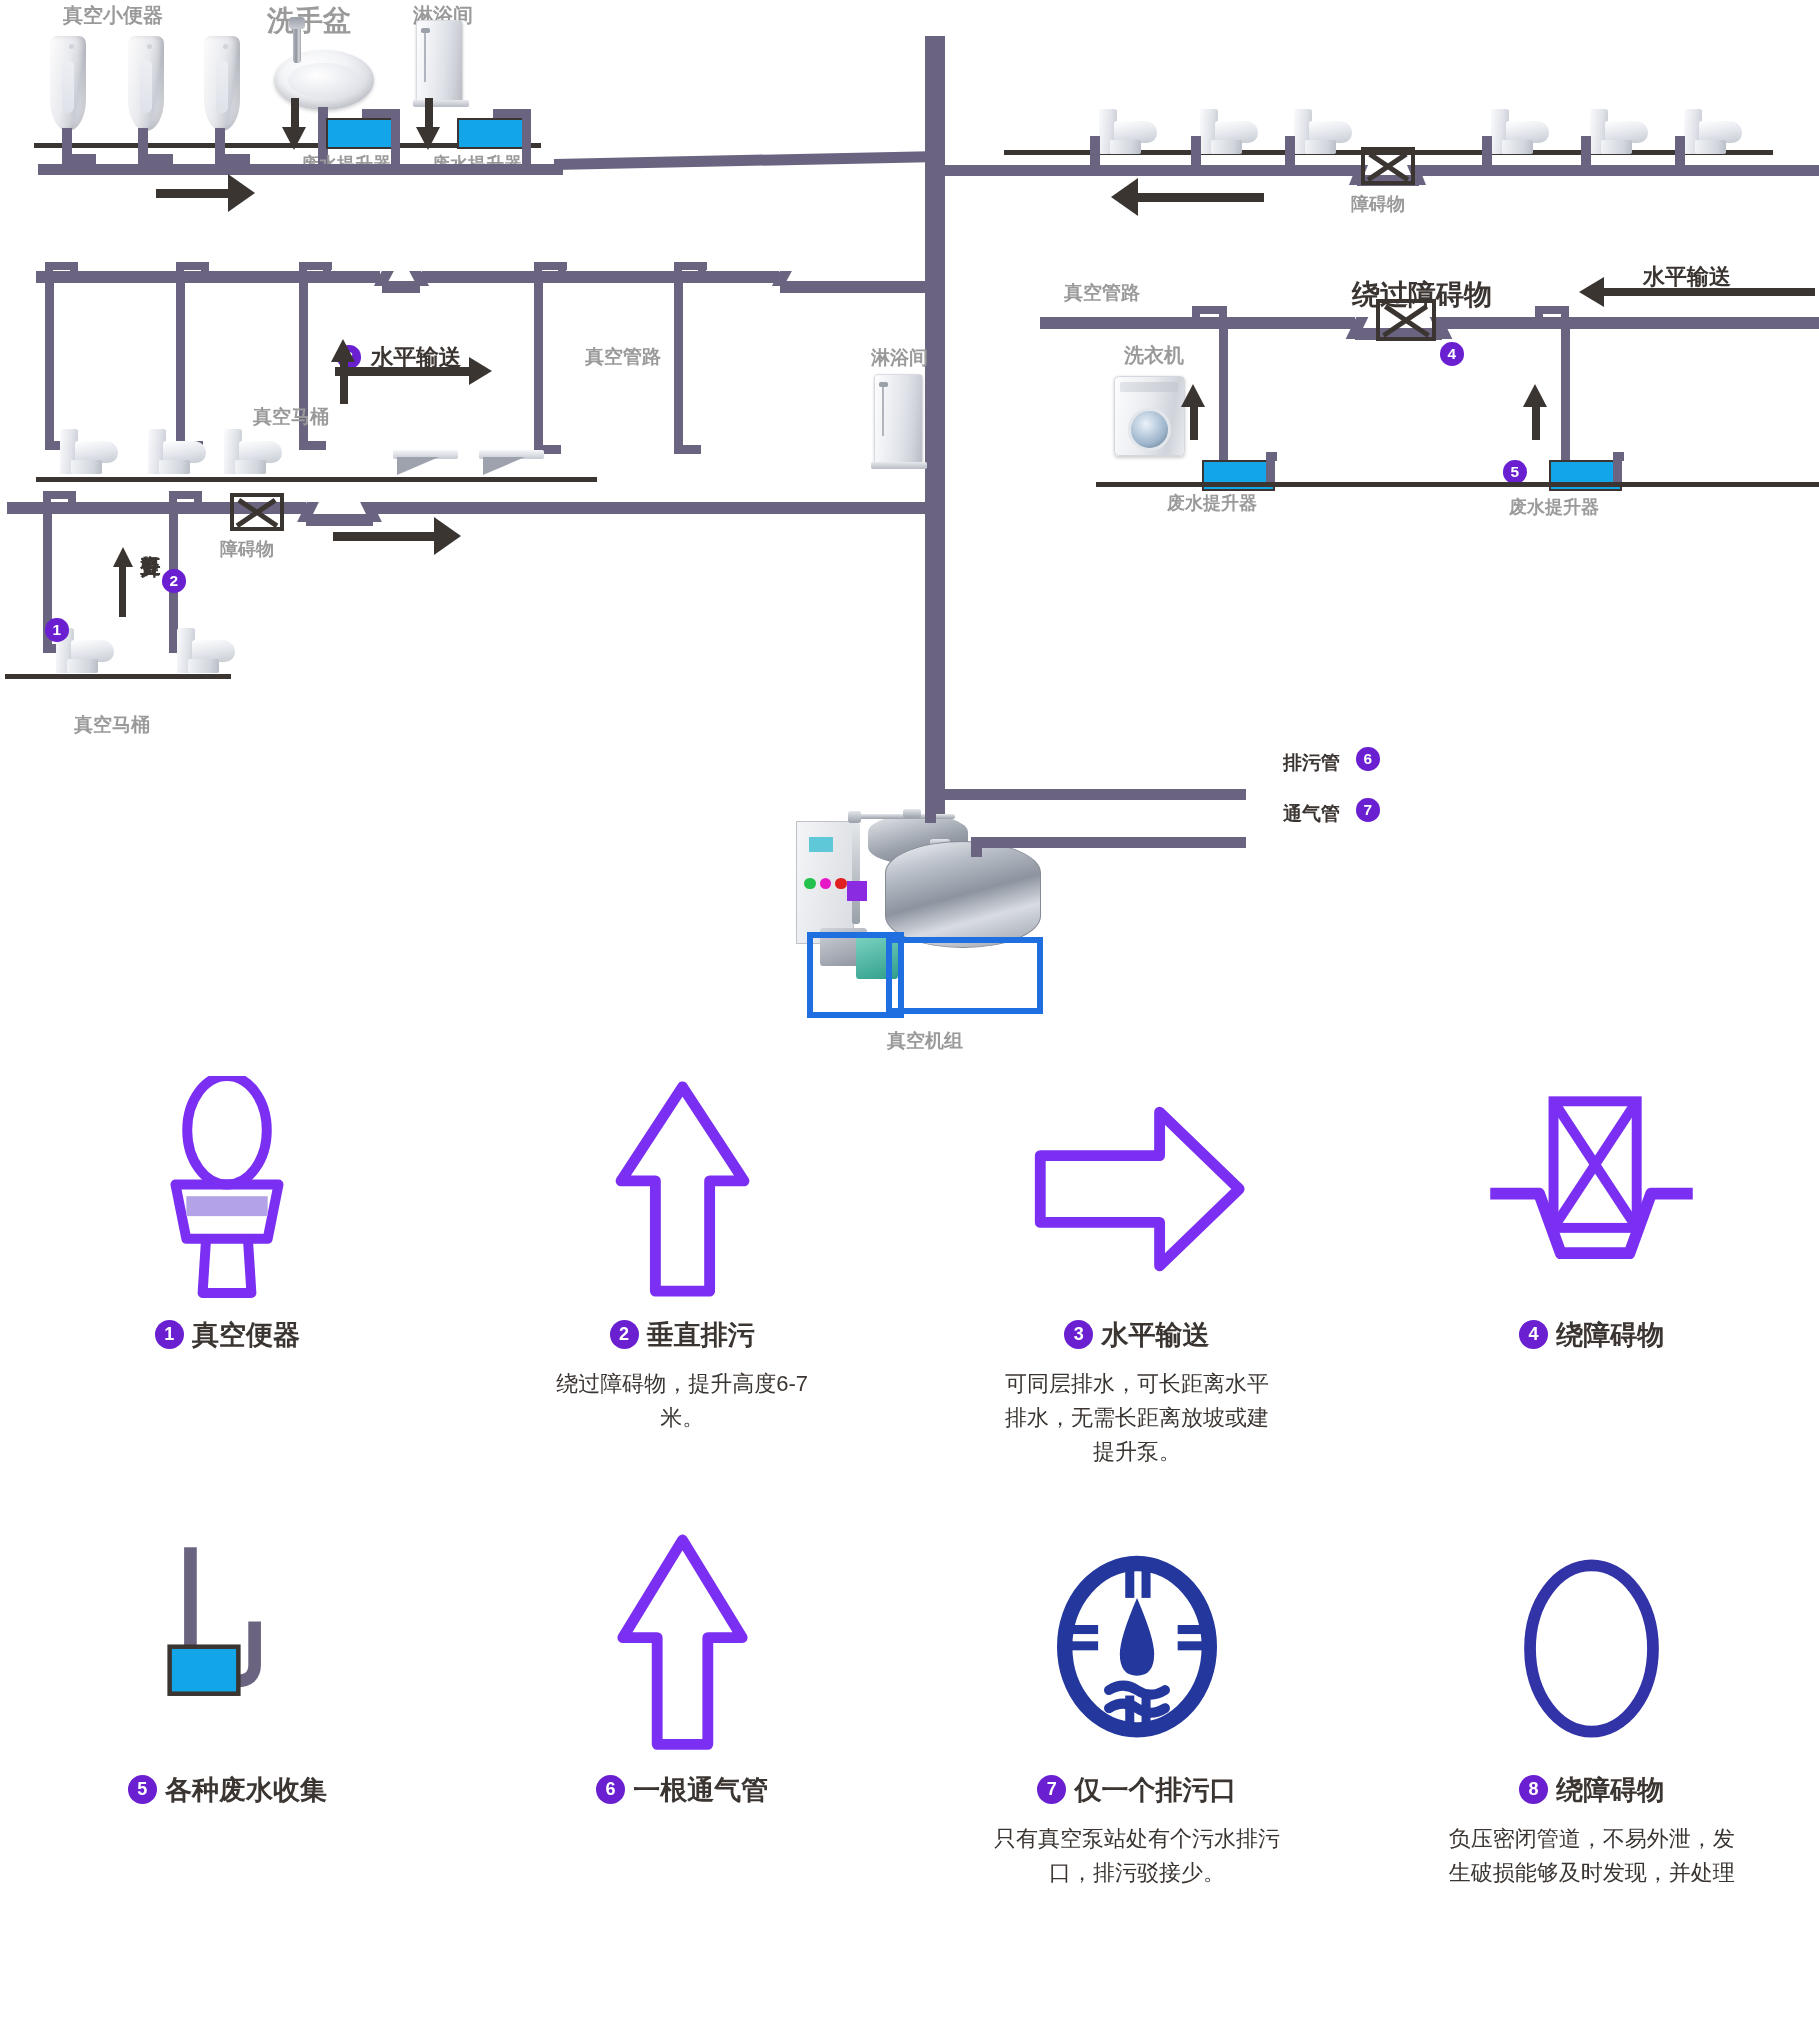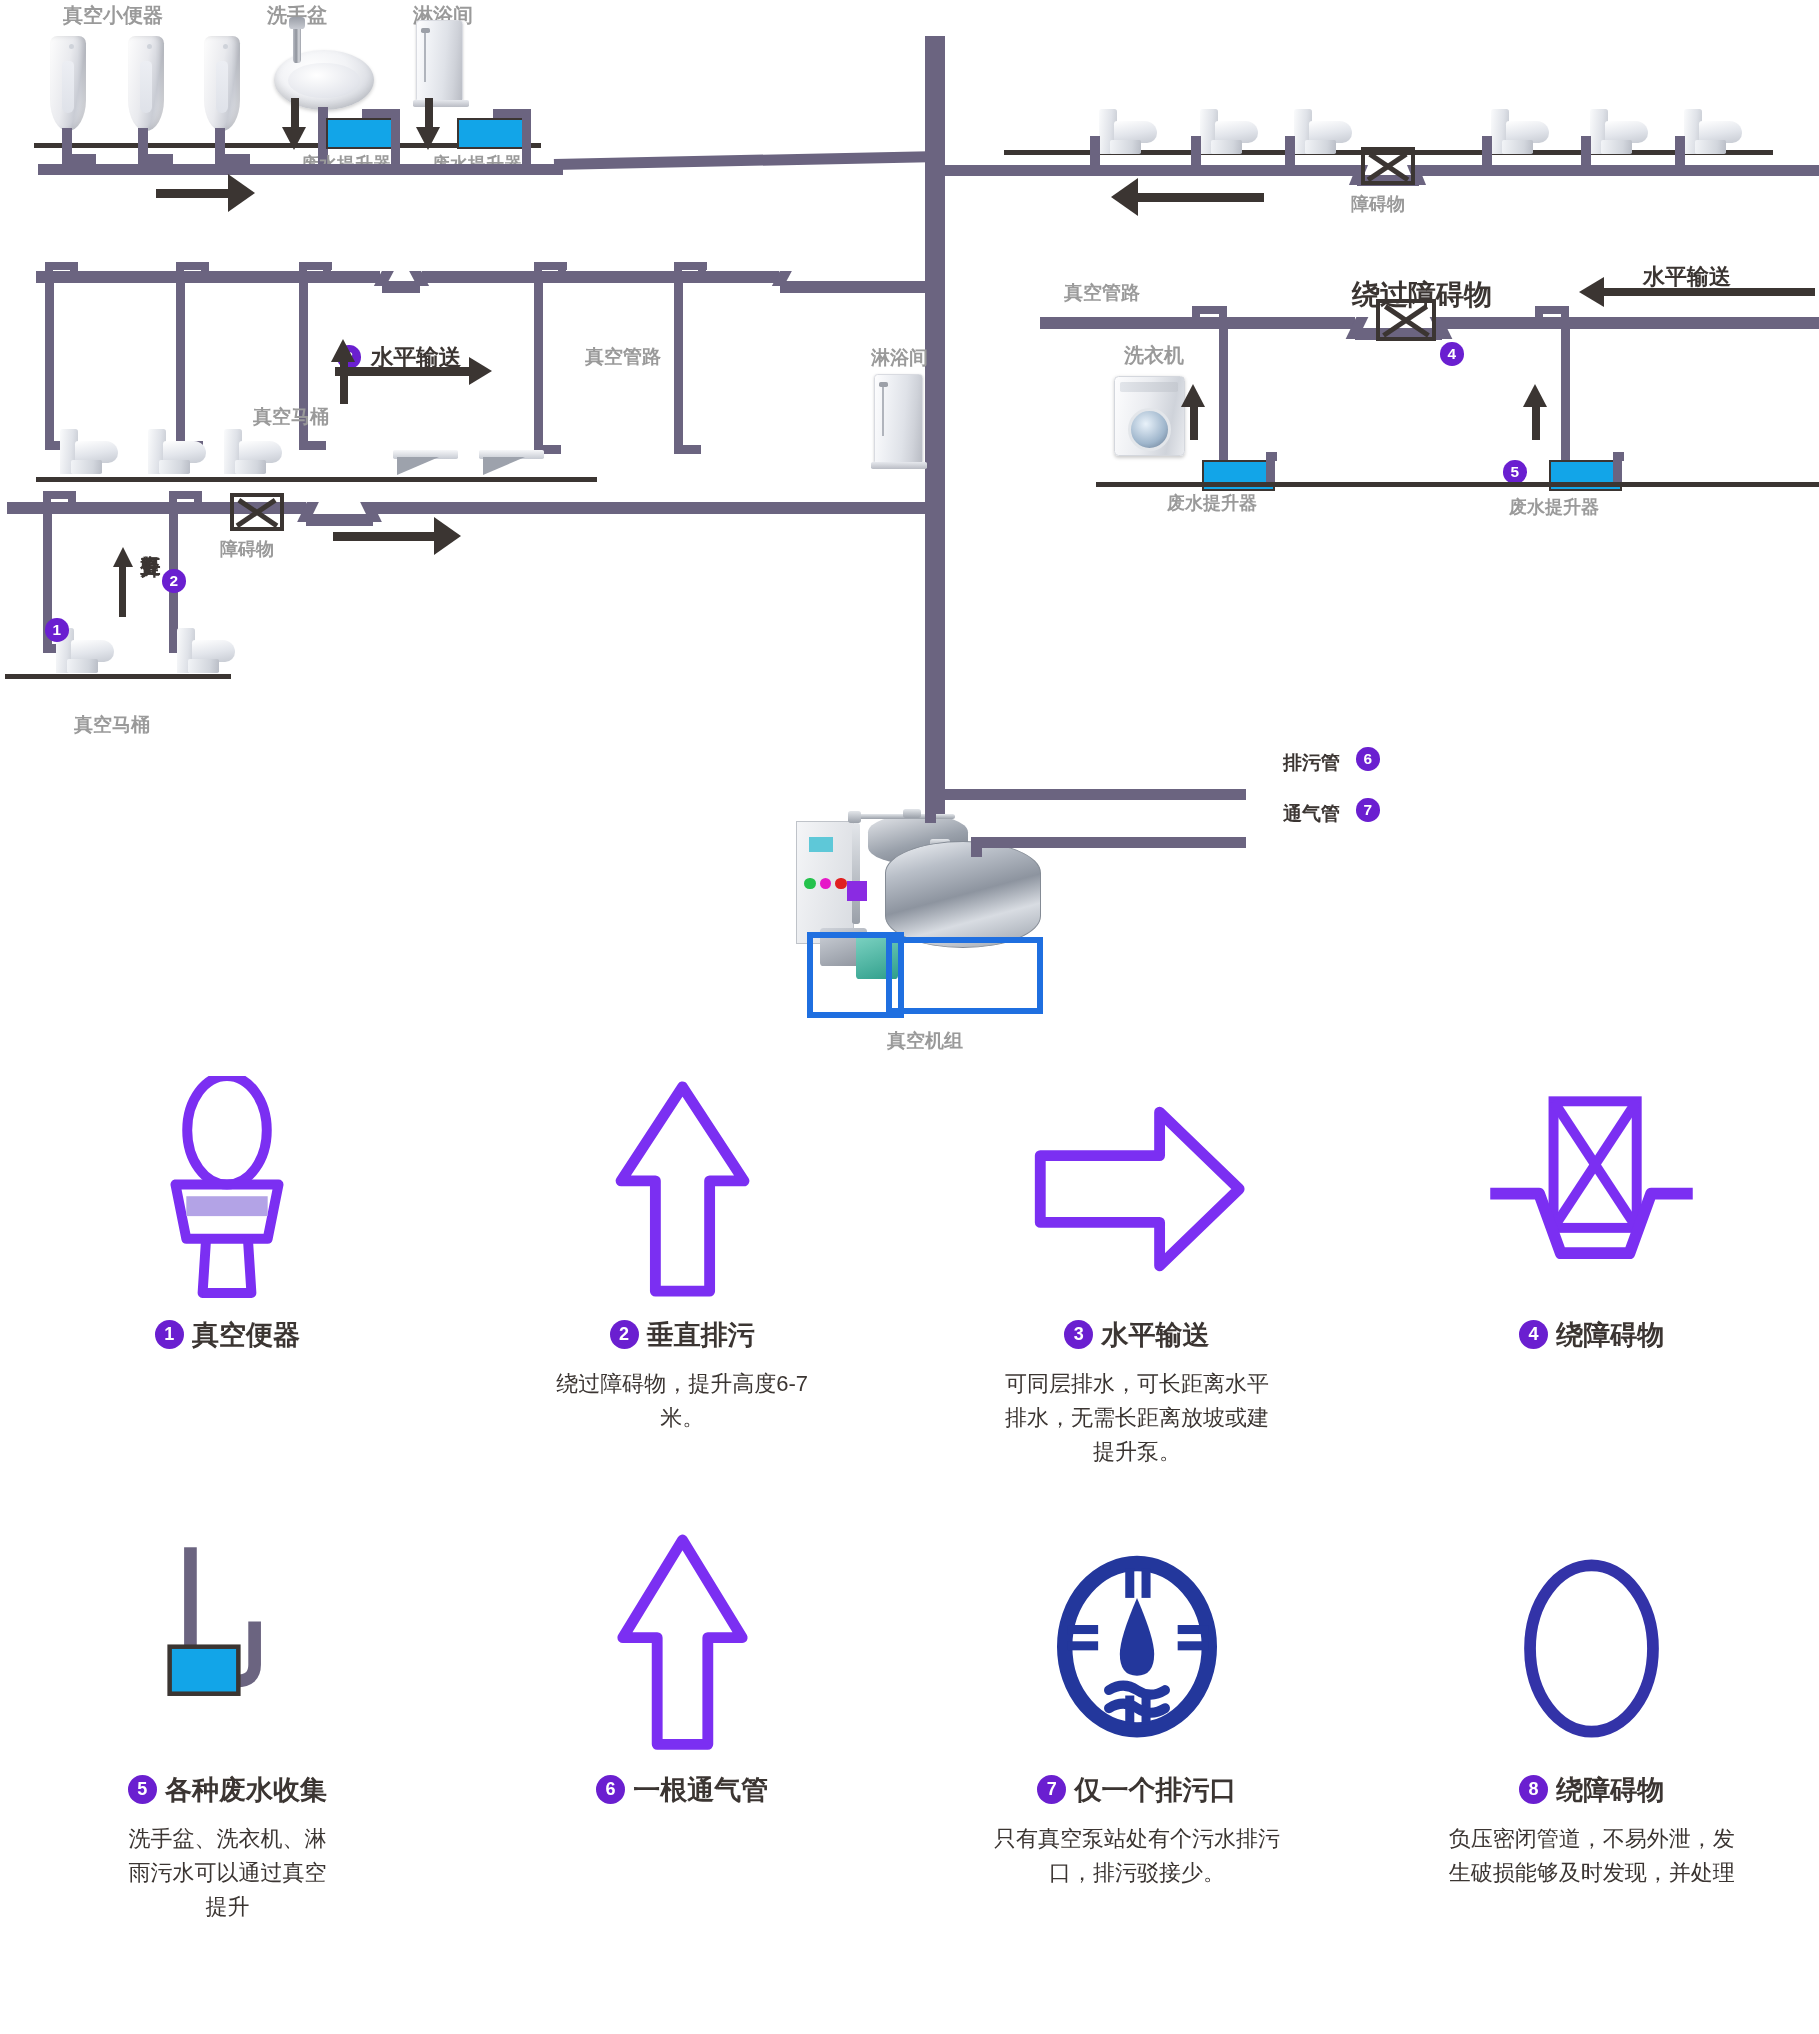--- a/index.html
+++ b/index.html
@@ -121,21 +121,21 @@
   .fdesc{margin-top:14.5px;width:271px;text-align:center;font-size:22px;color:#3b3532;line-height:1.55;}
 </style>
 </head>
 <body>
 
 <div id="root">
 
   <div class="pipe" style="left:925px;top:36px;width:20px;height:778px;"></div>
 
   <div class="gray-lbl" style="left:63px;top:1.8px;font-size:20px;">真空小便器</div>
-  <div class="gray-lbl" style="left:267px;top:1.8px;font-size:20px;">洗手盆</div>
+  <div class="gray-lbl" style="left:267px;top:1.8px;font-size:28px;">洗手盆</div>
   <div class="gray-lbl" style="left:413px;top:1.8px;font-size:20px;">淋浴间</div>
 
   <div class="urinal" style="left:50px;top:36px;"></div>
   <div class="urinal" style="left:128px;top:36px;"></div>
   <div class="urinal" style="left:204px;top:36px;"></div>
 
   <div class="sink" style="left:274px;top:50px;">
     <div class="bowl"></div>
   </div>
   <div class="faucet" style="left:293px;top:25px;"></div>
@@ -534,21 +534,20 @@
           <svg width="199" height="226" viewBox="0 0 220 250" aria-hidden="true">
             <rect x="62" y="18" width="14" height="122" fill="#6b6480"></rect>
             <path d="M140 100 L140 148 Q140 166 120 166 L105 166" fill="none" stroke="#6b6480" stroke-width="14"></path>
             <rect x="46" y="128" width="76" height="52" fill="#12a5e8" stroke="#3b3532" stroke-width="5"></rect>
           </svg>
         </div>
         <div class="ftitle">
           <div class="num">5</div>
           <div class="tx">各种废水收集</div>
         </div>
-        <div class="fdesc" style="width:217px;">洗手盆、洗衣机、淋雨污水可以通过真空提升</div>
       </div>
 
       <div class="fcard">
         <div class="ficon">
           <svg width="145" height="226" viewBox="0 0 160 250" aria-hidden="true">
             <path d="M80 10 L146 118 L108 118 L108 236 L52 236 L52 118 L14 118 Z" fill="none" stroke="#7b2ff2" stroke-width="12" stroke-linejoin="round"></path>
           </svg>
         </div>
         <div class="ftitle">
           <div class="num">6</div>

